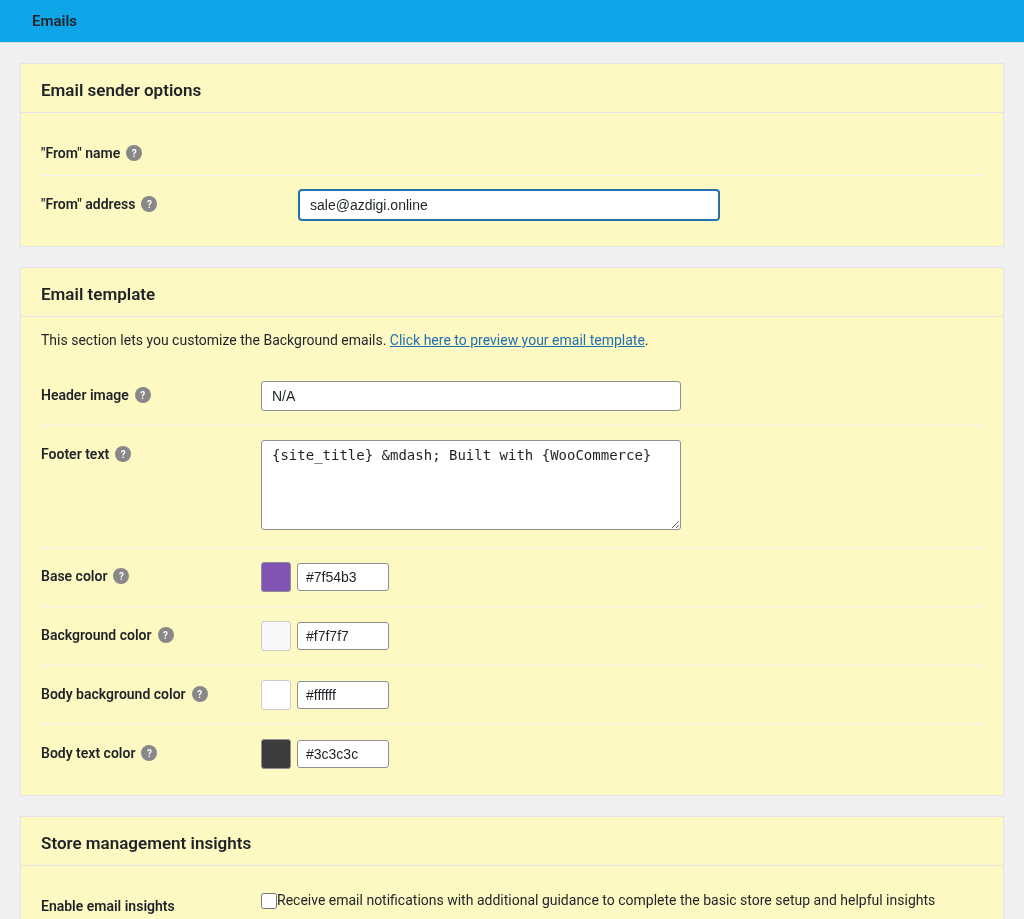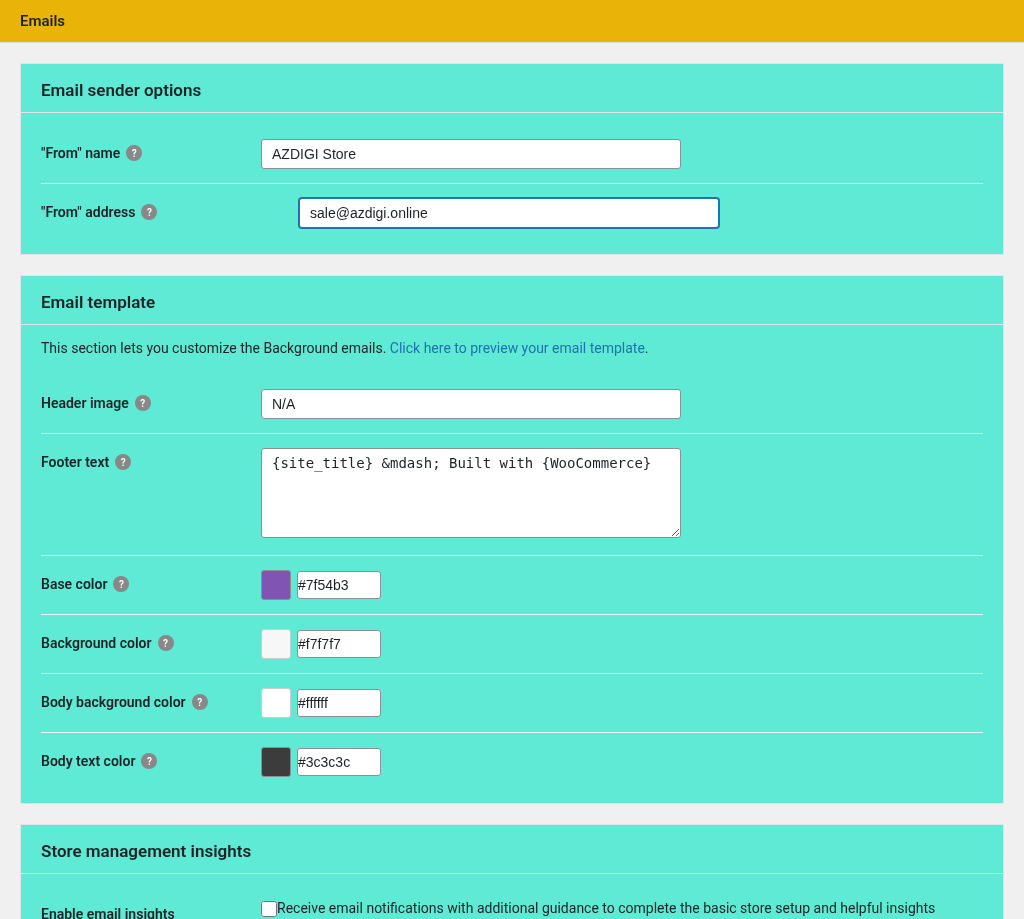--- a/index.html
+++ b/index.html
@@ -4,38 +4,38 @@
   <style>
     * { box-sizing: border-box; margin: 0; padding: 0; }
     body {
       font-family: -apple-system, BlinkMacSystemFont, "Segoe UI", Roboto, sans-serif;
       font-size: 14px;
       color: #333;
       background: #f0f0f1;
     }
 
     .page-header {
-      background: #eab308;
+      background: #0ea5e9;
       border-bottom: 1px solid #ddd;
-      padding: 12px 20px;
+      padding: 12px 32px;
     }
 
     .page-header-title {
       font-size: 15px;
       font-weight: 600;
       color: #1d2327;
     }
 
     .page-content {
       padding: 20px;
       max-width: 1024px;
     }
 
     .section {
-      background: #5eead4;
+      background: #fef9c3;
       border: 1px solid #e2e4e7;
       margin-bottom: 20px;
     }
 
     .section-title {
       font-size: 17px;
       font-weight: 600;
       color: #1d2327;
       padding: 16px 20px 12px 20px;
       border-bottom: 1px solid #e2e4e7;
@@ -128,39 +128,40 @@
     .color-swatch {
       width: 30px;
       height: 30px;
       border: 1px solid #8c8f94;
       border-radius: 3px;
       cursor: pointer;
       flex-shrink: 0;
     }
 
     .color-input {
-      width: 84px;
-      padding: 5px 0;
+      width: 92px;
+      padding: 5px 8px;
       border: 1px solid #8c8f94;
       border-radius: 3px;
       font-size: 14px;
       color: #1d2327;
       background: #fff;
       outline: none;
     }
 
     .description-text {
       font-size: 14px;
       color: #1d2327;
       padding: 12px 20px 4px 20px;
       line-height: 1.6;
     }
 
     .description-text a {
       color: #2271b1;
+      text-decoration: underline;
       cursor: pointer;
     }
 
     .no-border {
       border-bottom: none !important;
     }
 
     .insights-row {
       display: flex;
       align-items: flex-start;
@@ -202,23 +203,20 @@
 
     <div class="section">
       <div class="section-title">Email sender options</div>
       <div class="form-table">
 
         <div class="form-row">
           <div class="form-label">
             <span>"From" name</span>
             <span class="help-icon">?</span>
           </div>
-          <div class="form-field">
-            <input type="text" class="text-input" value="AZDIGI Store" style="">
-          </div>
         </div>
 
         <div class="form-row no-border">
           <div class="form-label">
             <span>"From" address</span>
             <span class="help-icon">?</span>
           </div>
           <div class="form-field">
             <input type="text" class="text-input focused" value="sale@azdigi.online" style="">
           </div>

